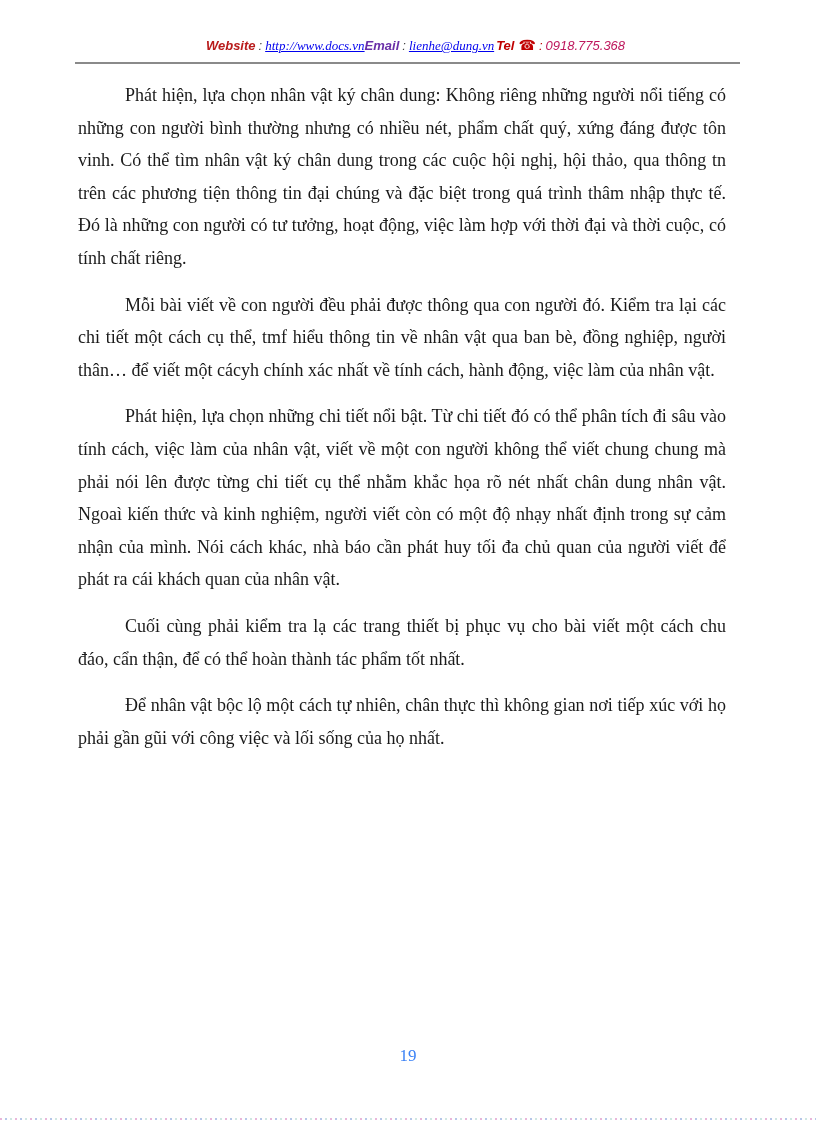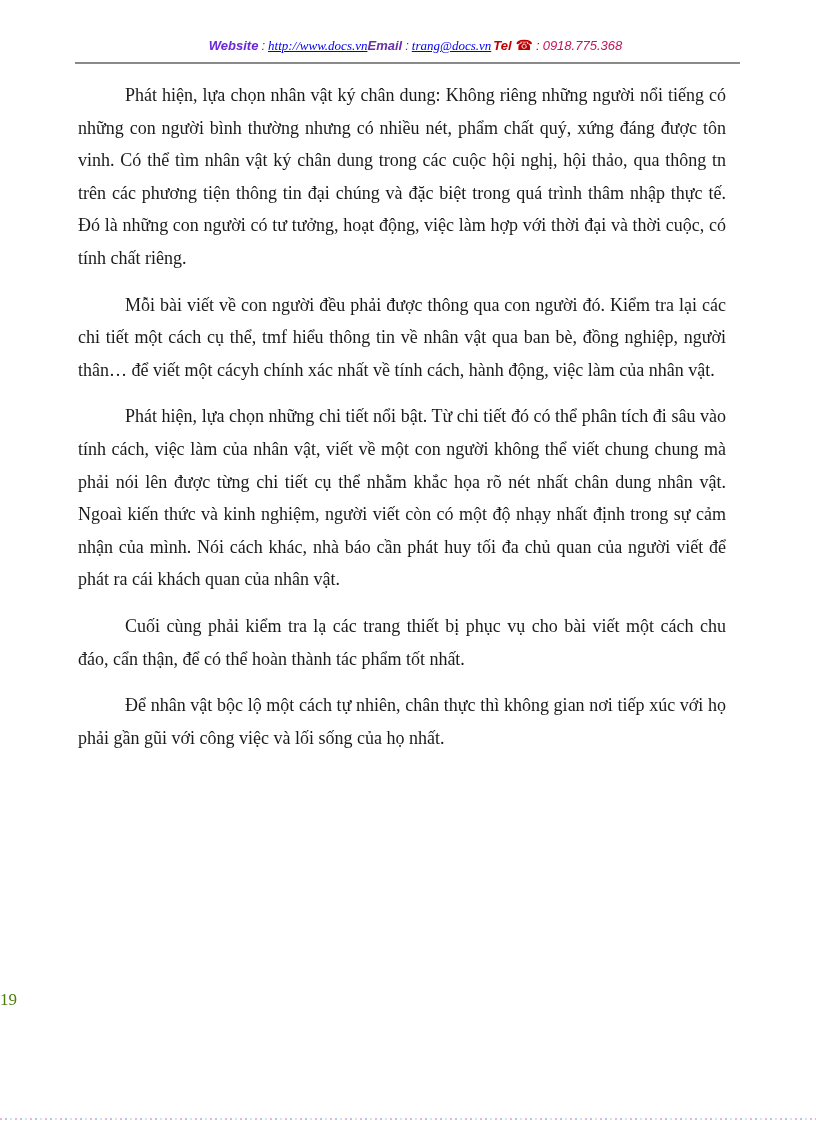--- a/index.html
+++ b/index.html
@@ -23,21 +23,21 @@
     text-align: center;
     font-family: "Liberation Sans", sans-serif;
     font-style: italic;
     font-size: 13px;
     line-height: 18px;
     padding-bottom: 7px;
     border-bottom: 2px solid #8a8a8a;
     white-space: nowrap;
   }
   .header .label { font-weight: bold; }
-  .lbl-website { color: #6d28d9; margin-left: 16px; }
+  .lbl-website { color: #b91c1c; margin-left: 16px; }
   .lbl-email   { color: #6a2fa8; }
   .lbl-tel     { color: #c00000; margin-left: 2px; }
   .sep         { color: #444444; margin: 0 3px; }
   .sep-red     { color: #c00000; margin: 0 3px; }
   .header a.hlink {
     color: #0000ee;
     text-decoration: underline;
     font-style: italic;
     font-family: Liberation Serif, serif;
   }
@@ -61,26 +61,26 @@
     margin: 0 12px 14px 0;
     font-size: 18px;
     line-height: 32.6px;
     text-align: justify;
     text-indent: 47px;
   }
 
   
   .page-number {
     position: absolute;
-    top: 990px;
+    top: 1046px;
     left: 0;
     width: 100%;
-    text-align: left;
+    text-align: center;
     font-size: 17px;
-    color: #4d7c0f;
+    color: #3b82f6;
   }
   .bottom-border {
     position: absolute;
     left: 0;
     bottom: 3px;
     width: 100%;
     height: 2px;
     background: repeating-linear-gradient(
       90deg,
       rgba(214, 122, 188, 0.55) 0 2px,
@@ -91,21 +91,21 @@
       transparent 12px 15px
     );
   }
 </style>
 </head>
 <body>
 
 <div class="page">
 
   <div class="header">
-    <span class="label lbl-website">Website</span><span class="sep">:</span><a class="hlink" href="#">http://www.docs.vn</a><span class="label lbl-email">Email</span><span class="sep">:</span><a class="hlink" href="#">trang@docs.vn</a><span class="label lbl-tel">Tel</span><span class="phone-glyph">☎</span><span class="sep-red">:</span><span class="tel-number">0918.775.368</span>
+    <span class="label lbl-website">Website</span><span class="sep">:</span><a class="hlink" href="#">http://www.docs.vn</a><span class="label lbl-email">Email</span><span class="sep">:</span><a class="hlink" href="#">lienhe@dung.vn</a><span class="label lbl-tel">Tel</span><span class="phone-glyph">☎</span><span class="sep-red">:</span><span class="tel-number">0918.775.368</span>
   </div>
 
   <div class="doc-body">
     <p>Phát hiện, lựa chọn nhân vật ký chân dung: Không riêng những người nổi tiếng có những con người bình thường nhưng có nhiều nét, phẩm chất quý, xứng đáng được tôn vinh. Có thể tìm nhân vật ký chân dung trong các cuộc hội nghị, hội thảo, qua thông tn trên các phương tiện thông tin đại chúng và đặc biệt trong quá trình thâm nhập thực tế. Đó là những con người có tư tưởng, hoạt động, việc làm hợp với thời đại và thời cuộc, có tính chất riêng.</p>
     <p>Mỗi bài viết về con người đều phải được thông qua con người đó. Kiểm tra lại các chi tiết một cách cụ thể, tmf hiểu thông tin về nhân vật qua ban bè, đồng nghiệp, người thân… để viết một cácyh chính xác nhất về tính cách, hành động, việc làm của nhân vật.</p>
     <p>Phát hiện, lựa chọn những chi tiết nổi bật. Từ chi tiết đó có thể phân tích đi sâu vào tính cách, việc làm của nhân vật, viết về một con người không thể viết chung chung mà phải nói lên được từng chi tiết cụ thể nhằm khắc họa rõ nét nhất chân dung nhân vật. Ngoaì kiến thức và kinh nghiệm, người viết còn có một độ nhạy nhất định trong sự cảm nhận của mình. Nói cách khác, nhà báo cần phát huy tối đa chủ quan của người viết để phát ra cái khách quan của nhân vật.</p>
     <p>Cuối cùng phải kiểm tra lạ các trang thiết bị phục vụ cho bài viết một cách chu đáo, cẩn thận, để có thể hoàn thành tác phẩm tốt nhất.</p>
     <p>Để nhân vật bộc lộ một cách tự nhiên, chân thực thì không gian nơi tiếp xúc với họ phải gần gũi với công việc và lối sống của họ nhất.</p>
   </div>
 

